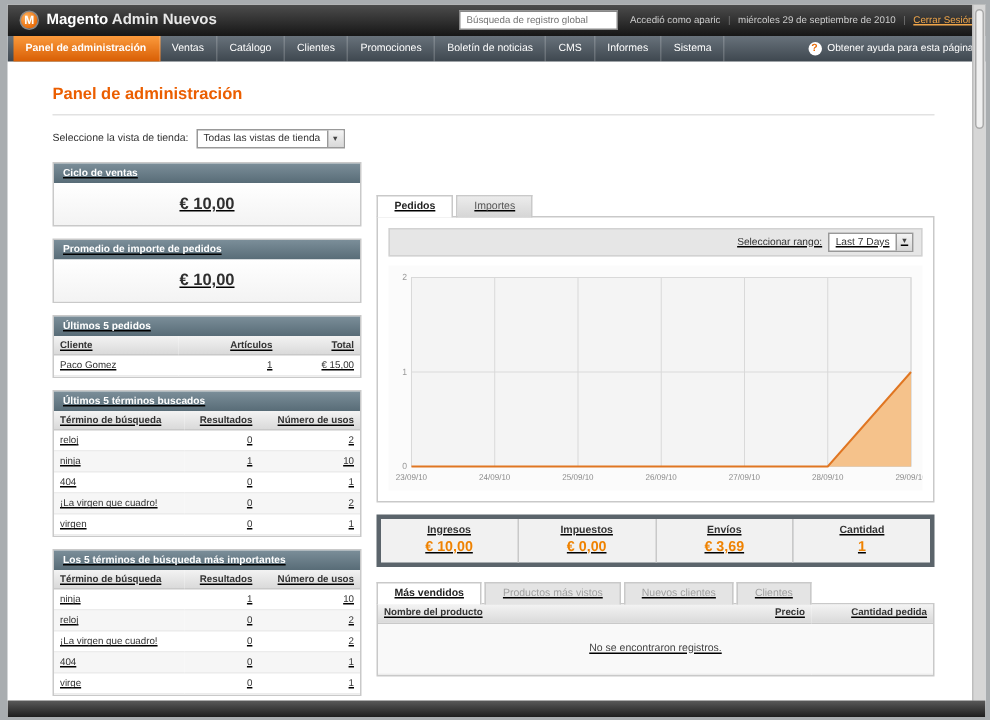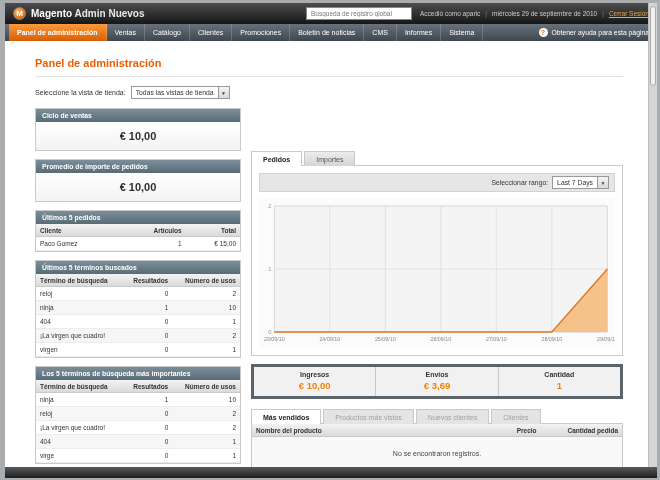--- a/index.html
+++ b/index.html
@@ -28,21 +28,21 @@
 
   
   .content { padding:6px 34px 0 30px; }
   .title-row { border-bottom:1px solid #e2e2e2; padding:6px 0 5px; }
   .page-title { color:#eb5e00; font-size:11px; font-weight:bold; }
   .switcher { margin:9px 0 9px; display:flex; align-items:center; gap:5px; font-size:7px; color:#333; }
   .select { display:inline-flex; align-items:center; border:1px solid #999; background:#fff; height:13px; cursor:pointer; }
   .select-text { padding:0 4px; font-size:6.8px; color:#333; white-space:nowrap; }
   .select-arrow { width:11px; height:100%; background:linear-gradient(#f4f4f4,#d8d8d8); border-left:1px solid #999; font-size:5px; color:#444; display:flex; align-items:center; justify-content:center; }
 
-  .cols { display:flex; gap:10px; align-items:flex-end; }
+  .cols { display:flex; gap:10px; align-items:center;text-decoration:underline; }
   .col-left { width:206px; flex:none; }
   .col-right { flex:1; min-width:0; }
 
   
   .box { border:1px solid #c9c9c9; margin-bottom:8px; background:#fff; }
   .box-head { background:linear-gradient(#7b8e99,#586c77); color:#fff; font-weight:bold; font-size:6.8px; padding:3px 6px; }
   .box-value { text-align:center; font-size:11px; font-weight:bold; color:#2f2f2f; padding:8px 0; background:linear-gradient(#ffffff,#f3f3f3); }
   table { width:100%; border-collapse:collapse; font-size:6.5px; color:#333; }
   th { background:linear-gradient(#f3f3f3,#dadada); font-weight:bold; text-align:left; padding:2.5px 4px; border-bottom:1px solid #c9c9c9; white-space:nowrap; }
   td { padding:3px 4px; border-bottom:1px solid #ececec; background:#fff; }
@@ -287,20 +287,24 @@
               </svg>
           </div>
         </div>
 
         <div class="stats">
           <div class="stat">
             <div class="stat-label">Ingresos</div>
             <div class="stat-value">€ 10,00</div>
           </div>
           <div class="stat">
+            <div class="stat-label">Impuestos</div>
+            <div class="stat-value">€ 0,00</div>
+          </div>
+          <div class="stat">
             <div class="stat-label">Envíos</div>
             <div class="stat-value">€ 3,69</div>
           </div>
           <div class="stat">
             <div class="stat-label">Cantidad</div>
             <div class="stat-value">1</div>
           </div>
         </div>
 
         <div class="tabs tabs2">

